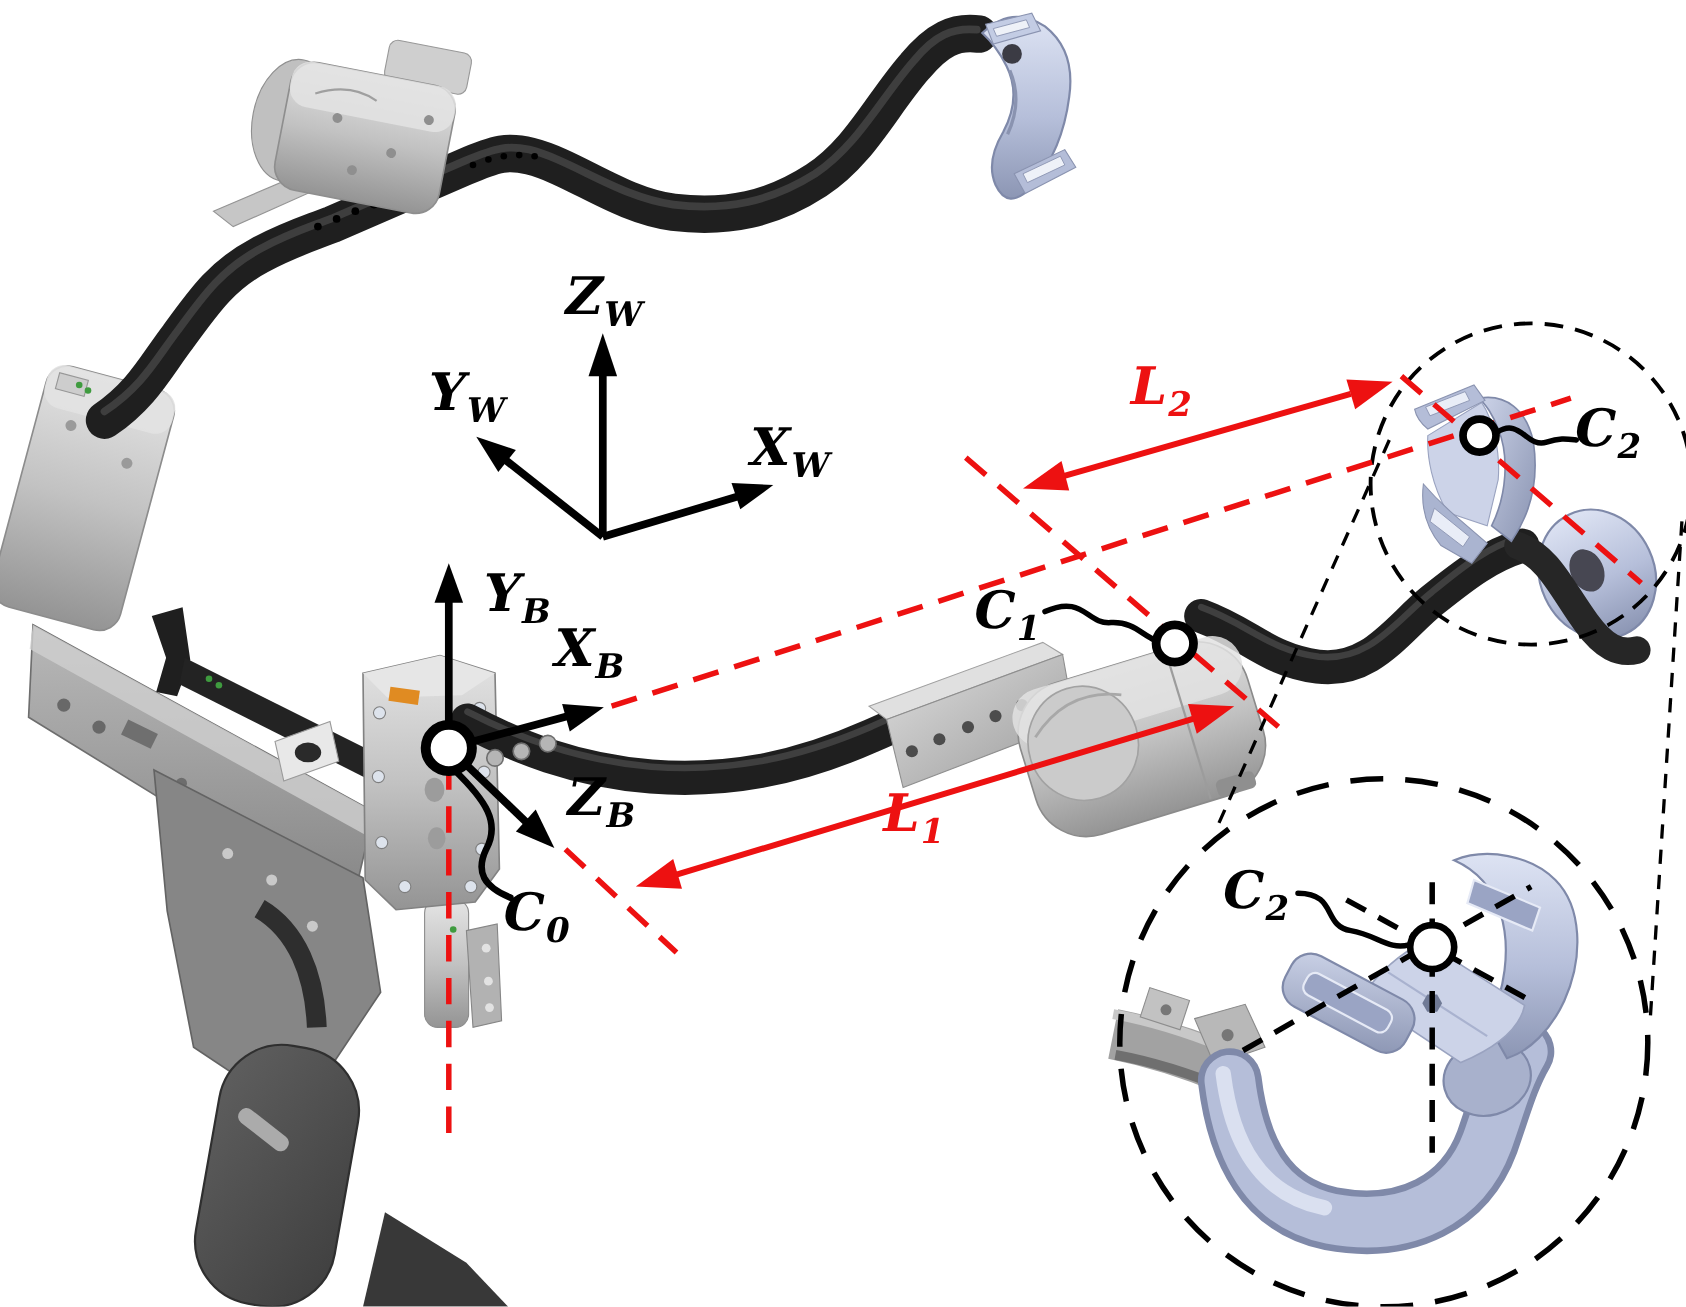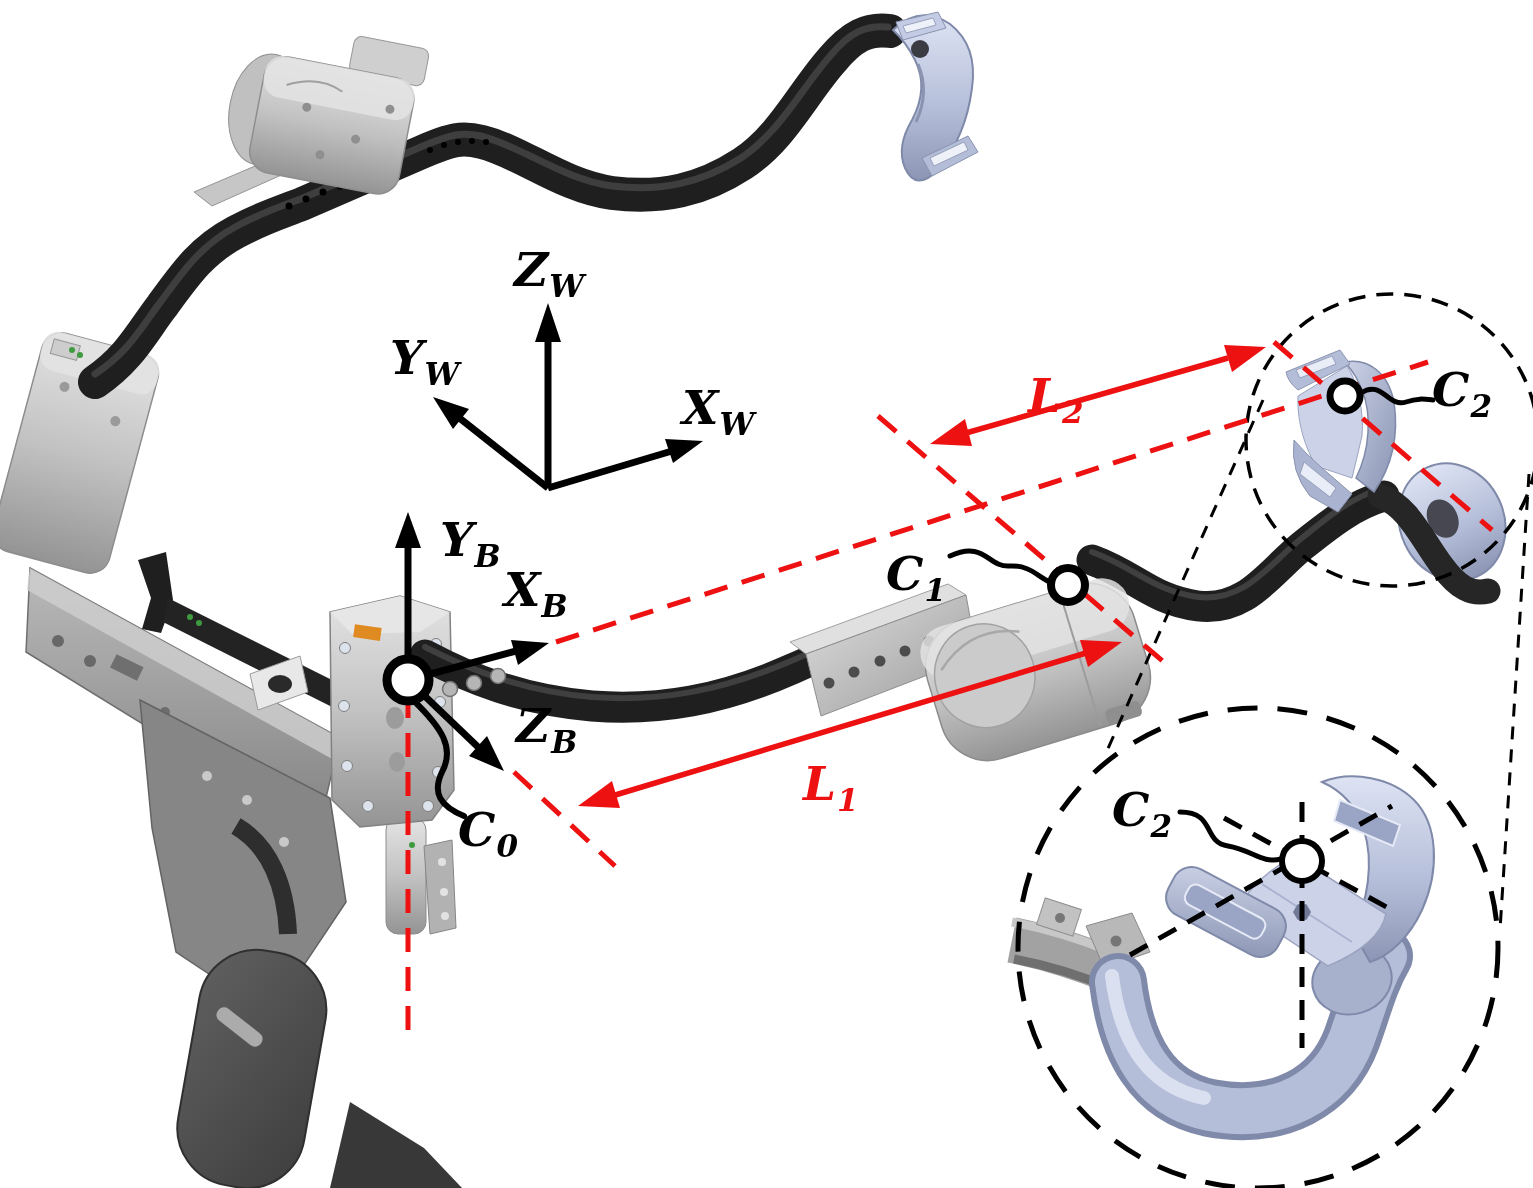--- a/index.html
+++ b/index.html
@@ -2,21 +2,21 @@
 <html style="--accent-red: #ed1111; --line-black: #000000; --strap-dark: #262626; --metal-light: #d8d8d8; --metal-mid: #b2b2b2; --metal-dark: #8a8a8a; --frame-gray: #808080; --pad-dark: #4d4d4d; --clamp-light: #d9dff0; --clamp-mid: #aeb8d4; --clamp-dark: #7f89a9; --accent-orange: #e08b22; --hole-green: #3f9b3f;"><head>
 <meta charset="utf-8">
 <style>
   html,body{margin:0;padding:0;background:#ffffff;}
   .stage{position:relative;width:1533px;height:1188px;background:#fff;overflow:hidden;
          font-family:"DejaVu Serif",serif;}
   .stage svg{position:absolute;left:0;top:0;}
   .lbl{position:absolute;font-style:italic;font-weight:700;font-size:47px;line-height:1;
        color:#000;white-space:nowrap;font-family:"DejaVu Serif",serif;}
   .lbl .sub{font-size:31px;vertical-align:-11px;margin-left:1px;}
-  .lbl.red{color:var(--accent-red,#ed1111);margin-top:44px;}
+  .lbl.red{color:var(--accent-red,#ed1111);}
   .red-stroke{stroke:var(--accent-red,#ed1111);}
   .red-fill{fill:var(--accent-red,#ed1111);}
 </style>
 </head>
 <body>
 
 <div class="stage">
 
 <svg width="1533" height="1188" viewBox="0 0 1533 1188">
   <defs>
@@ -304,20 +304,20 @@
 
 <div class="lbl" style="left:514px;top:246px"><span>Z</span><span class="sub">W</span></div>
 <div class="lbl" style="left:390px;top:334px"><span>Y</span><span class="sub">W</span></div>
 <div class="lbl" style="left:682px;top:384px"><span>X</span><span class="sub">W</span></div>
 
 <div class="lbl" style="left:440px;top:516px"><span>Y</span><span class="sub">B</span></div>
 <div class="lbl" style="left:504px;top:566px"><span>X</span><span class="sub">B</span></div>
 <div class="lbl" style="left:516px;top:702px"><span>Z</span><span class="sub">B</span></div>
 
 <div class="lbl" style="left:458px;top:806px"><span>C</span><span class="sub">0</span></div>
-<div class="lbl" style="left:886px;top:550px"><span>C</span><span class="sub">1</span></div>
+<div class="lbl" style="left:886px;top:532px"><span>C</span><span class="sub">1</span></div>
 <div class="lbl" style="left:1432px;top:366px"><span>C</span><span class="sub">2</span></div>
 <div class="lbl" style="left:1112px;top:786px"><span>C</span><span class="sub">2</span></div>
 
 <div class="lbl red" style="left:803px;top:716px"><span>L</span><span class="sub">1</span></div>
 <div class="lbl red" style="left:1028px;top:328px"><span>L</span><span class="sub">2</span></div>
 
 </div>
 
 </body></html>

